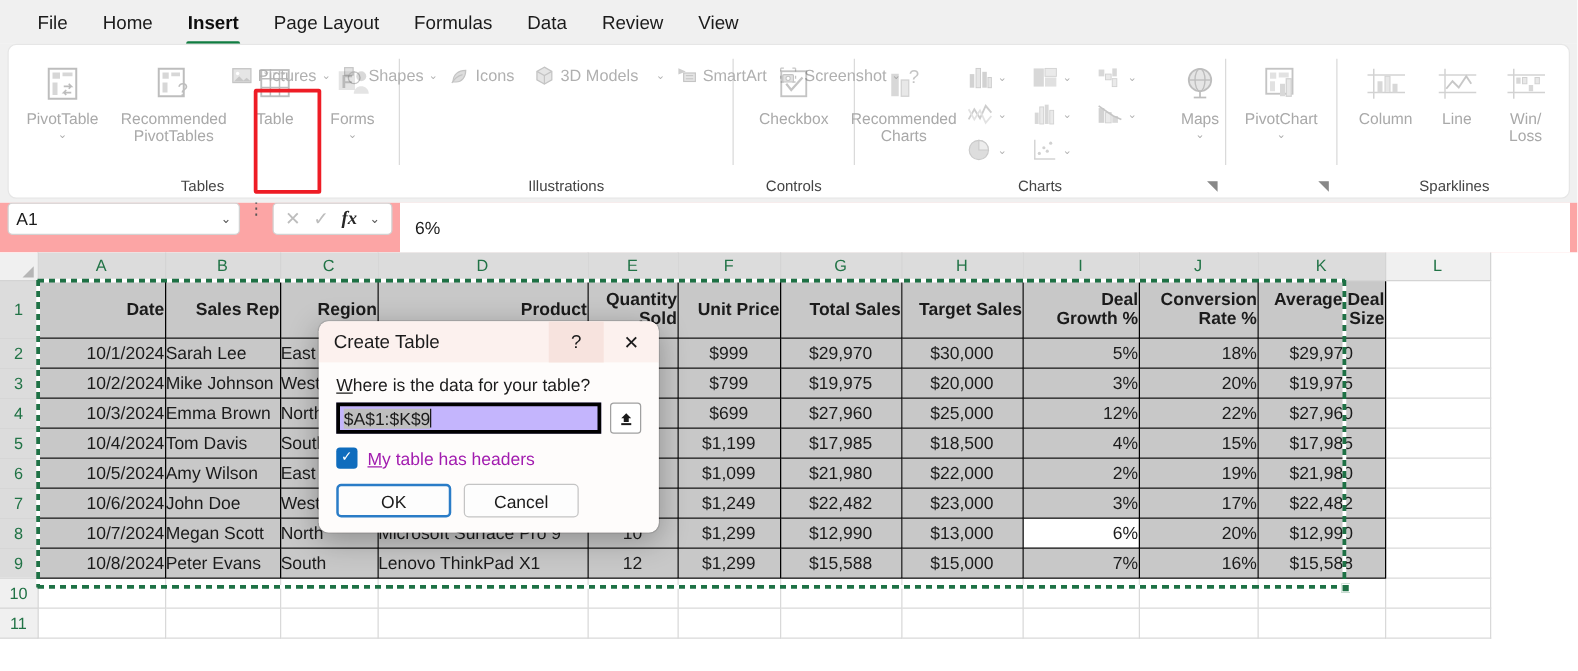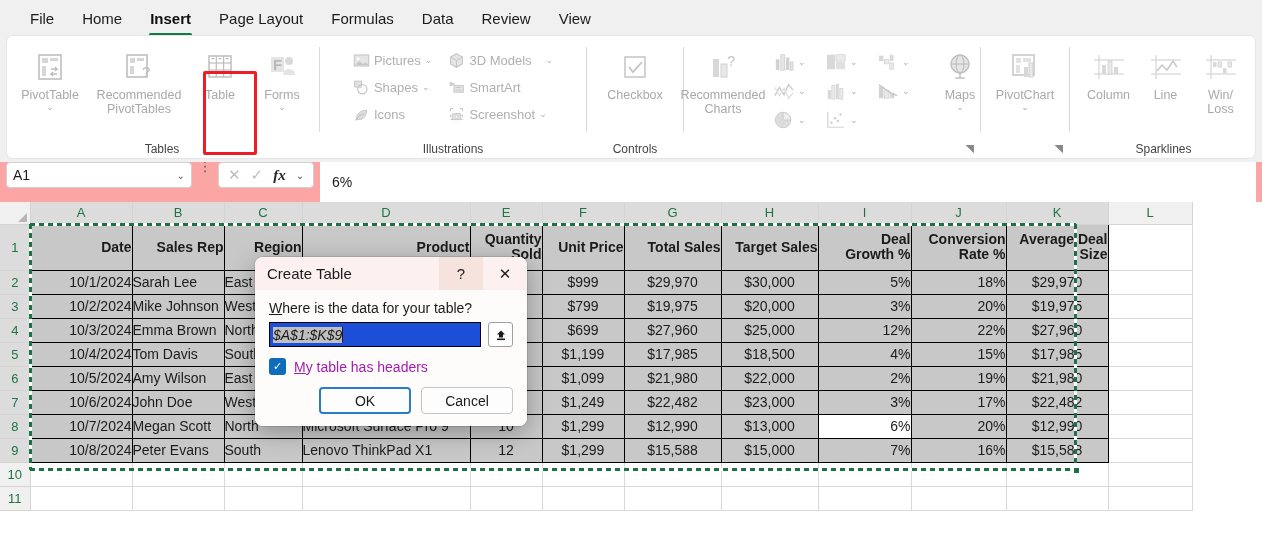--- a/index.html
+++ b/index.html
@@ -58,21 +58,21 @@
   }
   .bigbtn.wide { width: 100px; }
   .bigbtn .ic { height: 38px; display: flex; align-items: center; justify-content: center; }
   .bigbtn .lbl {
     font-size: 12.5px; color: #a9a9a9; text-align: center; line-height: 1.15;
     margin-top: 2px; white-space: normal;
   }
   .bigbtn .chev { font-size: 9px; color: #a9a9a9; line-height: 8px; margin-top: 1px; }
 
   
-  .smallcol { display: flex; flex-direction: column; gap: 1px; padding-top: 5px; text-align: center; }
+  .smallcol { display: flex; flex-direction: row; gap: 1px; padding-top: 5px; text-align: center; }
   .smallbtn {
     display: flex; align-items: center; gap: 4px; height: 26px;
     padding: 0 4px; cursor: default;
   }
   .smallbtn .lbl { font-size: 13px; color: #b0b0b0; white-space: nowrap; }
   .smallbtn .chev { font-size: 9px; color: #b0b0b0; }
 
   .gico { opacity: .38; }
 
   
@@ -194,42 +194,42 @@
   .dlg-close {
     width: 44px; height: 33px; display: flex; align-items: center;
     justify-content: center; font-size: 15px; color: #1b1b1b;
   }
   .dlg-body { background: #fdfbfa; padding: 10px 14px 12px; }
   .dlg-body { background: #fefcfb; }
   .dlg-label { font-size: 14px; color: #1b1b1b; margin-bottom: 6px; }
   .dlg-label u { text-decoration: underline; }
   .rangerow { display: flex; align-items: center; gap: 7px; }
   .rangeinput {
-    flex: 1; height: 25px; background: #1d4ed8; border: 1px solid #000000;
+    flex: 1; height: 25px; background: #c4b5fd; border: 3px solid #000000;
     display: flex; align-items: center; padding: 0 3px;
-    font-size: 14px; color: #1b1b1b; font-style: italic;
+    font-size: 14px; color: #1b1b1b;
   }
   .rangeinput .seltext { background: #bfbfbf; }
   .caret {
     display: inline-block; width: 1px; height: 15px; background: #1b1b1b;
     margin-left: 0px; vertical-align: -3px;
   }
   .collapsebtn {
     width: 25px; height: 25px; background: #fff; border: 1px solid #a0a0a0;
     border-radius: 3px; display: flex; align-items: center; justify-content: center;
   }
   .checkrow { display: flex; align-items: center; gap: 8px; margin-top: 11px; }
   .chk {
     width: 17px; height: 17px; background: #0f6cbd; border-radius: 3px;
     display: flex; align-items: center; justify-content: center;
     color: #fff; font-size: 11px; line-height: 1;
   }
   .chklabel { font-size: 14px; color: #a21caf; }
   .chklabel u { text-decoration: underline; }
-  .btnrow { display: flex; justify-content: flex-end; gap: 10px; margin-top: 12px; }
+  .btnrow { display: flex; justify-content: flex-start; gap: 10px; margin-top: 12px; }
   .dbtn {
     min-width: 92px; height: 27px; font-size: 14px; color: #1b1b1b;
     background: #fdfdfd; border: 1px solid #c4c4c4; border-radius: 4px;
     display: flex; align-items: center; justify-content: center;
   }
   .dbtn.primary { border: 2px solid #2a7cc7; background: #fdfdfd; }
 </style>
 </head>
 <body>
 
@@ -483,20 +483,21 @@
                 <ellipse cx="17" cy="14" rx="4" ry="9" fill="none" stroke="#555" stroke-width="1.1"></ellipse>
                 <line x1="8" y1="14" x2="26" y2="14" stroke="#555" stroke-width="1.1"></line>
                 <line x1="17" y1="23" x2="17" y2="28" stroke="#555" stroke-width="1.4"></line>
                 <line x1="12" y1="28" x2="22" y2="28" stroke="#555" stroke-width="1.4"></line>
               </svg>
             </div>
             <div class="lbl">Maps</div>
             <div class="chev">⌄</div>
           </div>
         </div>
+        <div class="group-label">Charts</div>
         <div class="dlglauncher">◥</div>
       </div>
 
       <div class="group-sep"></div>
 
       <div class="group" style="width:84px">
         <div class="group-body">
           <div class="bigbtn">
             <div class="ic">
               <svg width="34" height="34" viewBox="0 0 34 34" class="gico">

